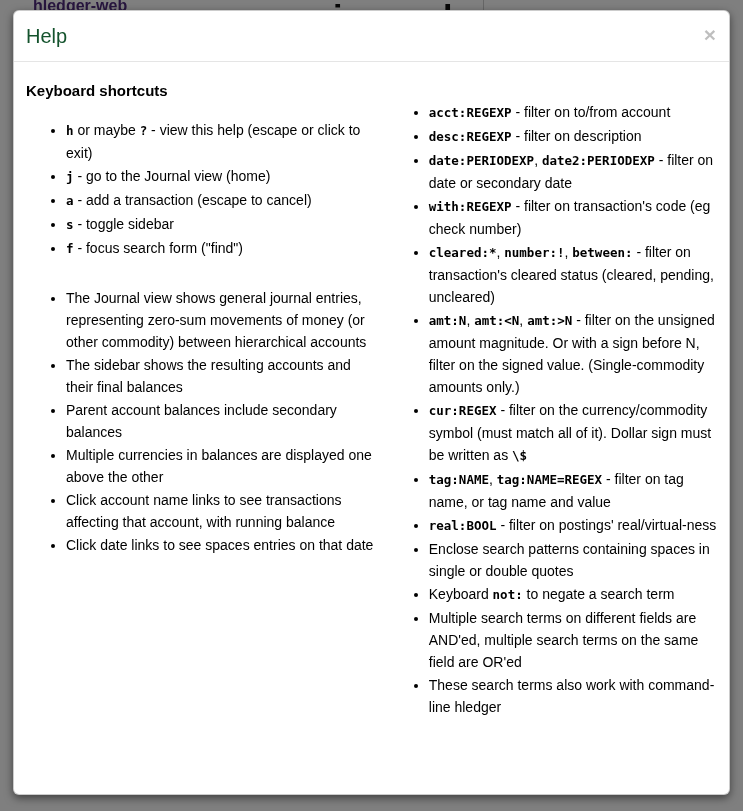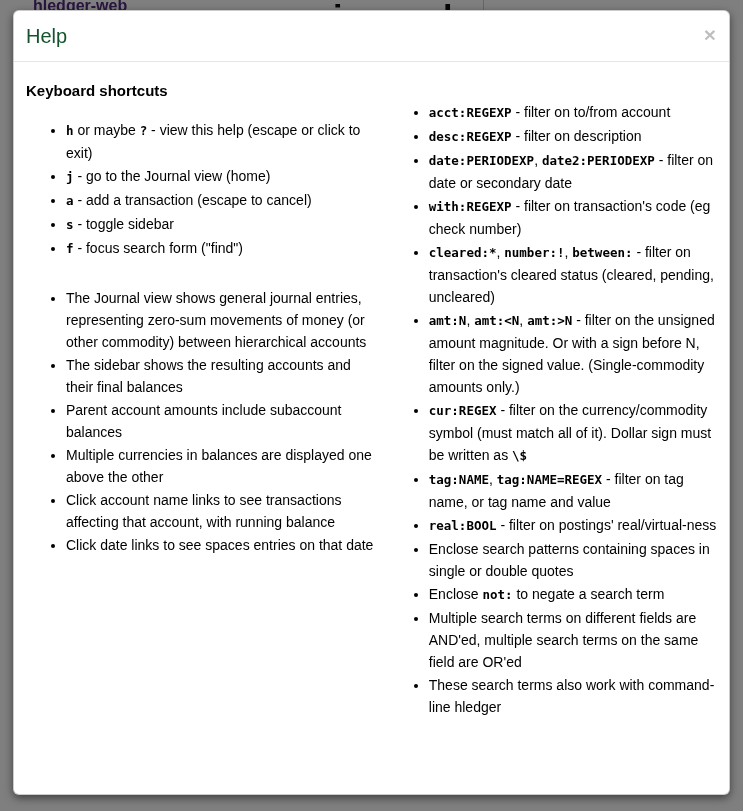--- a/index.html
+++ b/index.html
@@ -68,37 +68,37 @@
         <ul class="help-list">
           <li><span class="code">h</span><span> or maybe </span><span class="code">?</span><span> - view this help (escape or click to exit)</span></li>
           <li><span class="code">j</span><span> - go to the Journal view (home)</span></li>
           <li><span class="code">a</span><span> - add a transaction (escape to cancel)</span></li>
           <li><span class="code">s</span><span> - toggle sidebar</span></li>
           <li><span class="code">f</span><span> - focus search form ("find")</span></li>
         </ul>
         <ul class="help-list">
           <li><span>The Journal view shows general journal entries, representing zero-sum movements of money (or other commodity) between hierarchical accounts</span></li>
           <li><span>The sidebar shows the resulting accounts and their final balances</span></li>
-          <li><span>Parent account amounts include subaccount balances</span></li>
+          <li><span>Parent account balances include secondary balances</span></li>
           <li><span>Multiple currencies in balances are displayed one above the other</span></li>
           <li><span>Click account name links to see transactions affecting that account, with running balance</span></li>
           <li><span>Click date links to see spaces entries on that date</span></li>
         </ul>
       </div>
     <div class="col-right" id="col-right">
         <ul class="help-list">
           <li><span class="code">acct:REGEXP</span><span> - filter on to/from account</span></li>
           <li><span class="code">desc:REGEXP</span><span> - filter on description</span></li>
           <li><span class="code">date:PERIODEXP</span><span>, </span><span class="code">date2:PERIODEXP</span><span> - filter on date or secondary date</span></li>
           <li><span class="code">with:REGEXP</span><span> - filter on transaction's code (eg check number)</span></li>
           <li><span class="code">cleared:*</span><span>, </span><span class="code">number:!</span><span>, </span><span class="code">between:</span><span> - filter on transaction's cleared status (cleared, pending, uncleared)</span></li>
           <li><span class="code">amt:N</span><span>, </span><span class="code">amt:&lt;N</span><span>, </span><span class="code">amt:&gt;N</span><span> - filter on the unsigned amount magnitude. Or with a sign before N, filter on the signed value. (Single-commodity amounts only.)</span></li>
           <li><span class="code">cur:REGEX</span><span> - filter on the currency/commodity symbol (must match all of it). Dollar sign must be written as </span><span class="code">\$</span></li>
           <li><span class="code">tag:NAME</span><span>, </span><span class="code">tag:NAME=REGEX</span><span> - filter on tag name, or tag name and value</span></li>
           <li><span class="code">real:BOOL</span><span> - filter on postings' real/virtual-ness</span></li>
           <li><span>Enclose search patterns containing spaces in single or double quotes</span></li>
-          <li><span>Enclose </span><span class="code">not:</span><span> to negate a search term</span></li>
+          <li><span>Keyboard </span><span class="code">not:</span><span> to negate a search term</span></li>
           <li><span>Multiple search terms on different fields are AND'ed, multiple search terms on the same field are OR'ed</span></li>
           <li><span>These search terms also work with command-line hledger</span></li>
         </ul>
       </div>
   </div>
 </div>
 
 </body></html>

